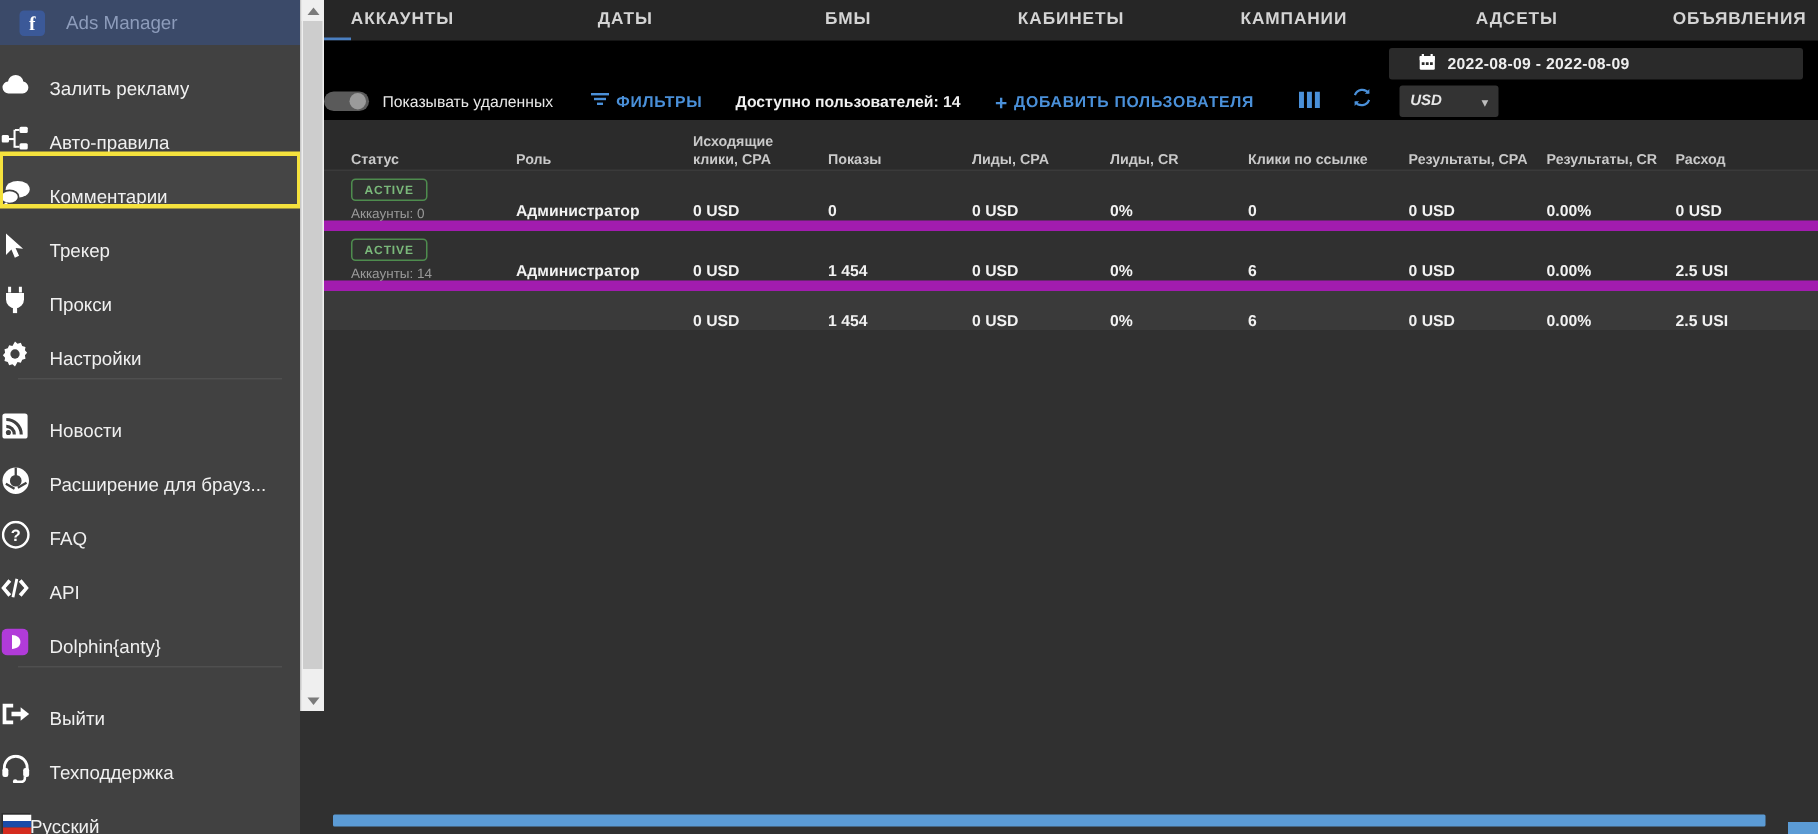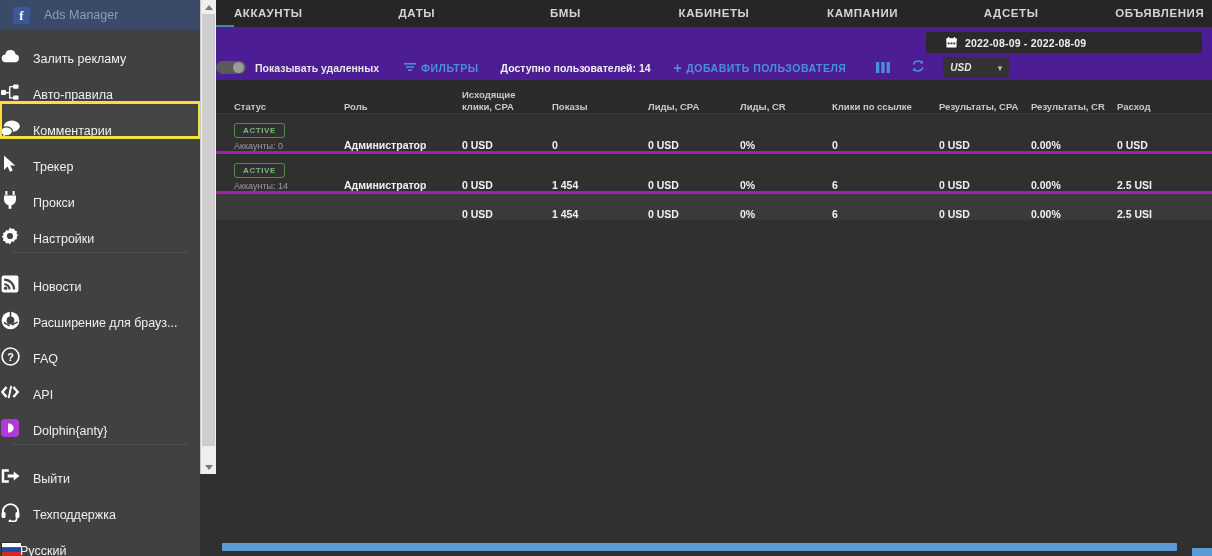--- a/index.html
+++ b/index.html
@@ -51,21 +51,21 @@
     position: absolute;
     left: 0; top: 25px;
     width: 18px; height: 2px;
     background: #4a7fc1;
   }
 
   
   #toolband {
     position: absolute; left: 0; top: 27px;
     width: 996px; height: 53px;
-    background: #4c1d95;
+    background: #000000;
   }
   #daterange {
     position: absolute;
     left: 710px; top: 5px;
     width: 276px; height: 21px;
     background: #2a2a2a;
     border-radius: 2px;
     display: flex;
     align-items: center;
     cursor: pointer;
@@ -100,21 +100,21 @@
   .tgl::after {
     content: "";
     position: absolute;
     left: 17px; top: 1px;
     width: 11px; height: 11px;
     border-radius: 50%;
     background: #9a9a9a;
   }
   .tool-label {
     font-size: 10.5px;
-    font-weight: bold;
+    font-weight: normal;
     color: #e8e8e8;
     margin-left: 9px;
     white-space: nowrap;
   }
   .tool-link {
     font-size: 10.5px;
     font-weight: bold;
     color: #4a90d9;
     letter-spacing: .5px;
     white-space: nowrap;
@@ -174,21 +174,21 @@
   #thead .cell {
     display: flex;
     align-items: center;
     font-size: 9.5px;
     font-weight: bold;
     color: #c9c9c9;
     box-sizing: border-box;
     padding-right: 6px;
     line-height: 12px;
   }
-  .drow { height: 40px; border-bottom: 3px solid #a21caf; background: #303030; }
+  .drow { height: 40px; border-bottom: 7px solid #a21caf; background: #303030; }
   .drow .cell {
     display: flex; flex-direction: column; justify-content: center;
     font-size: 10.5px; font-weight: bold; color: #f2f2f2;
     box-sizing: border-box; padding-right: 6px;
   }
   .trow.total { height: 26px; background: #3a3a3a; border-bottom: none; }
   .trow.total .cell {
     display: flex; align-items: center;
     font-size: 10.5px; font-weight: bold; color: #f2f2f2;
     box-sizing: border-box; padding-right: 6px;

